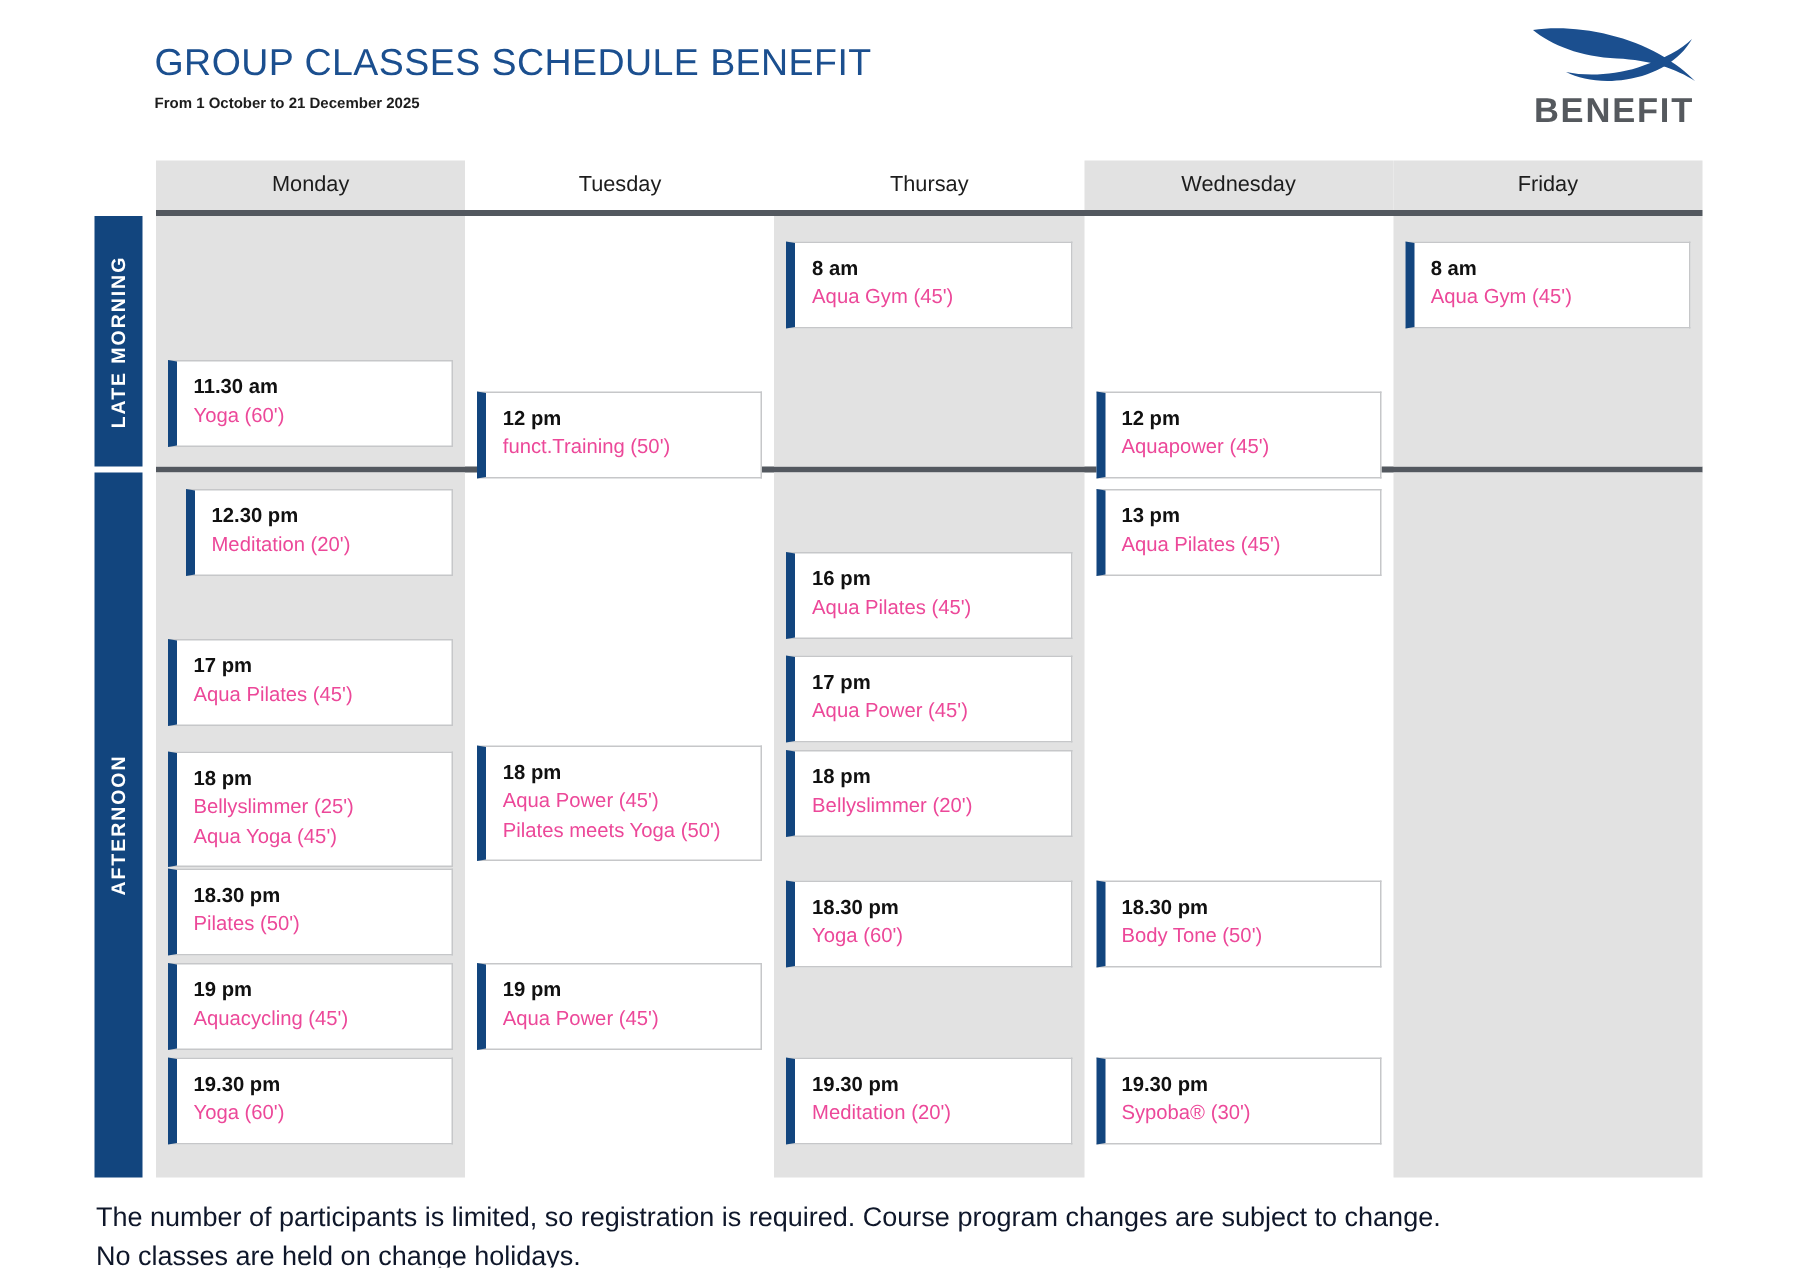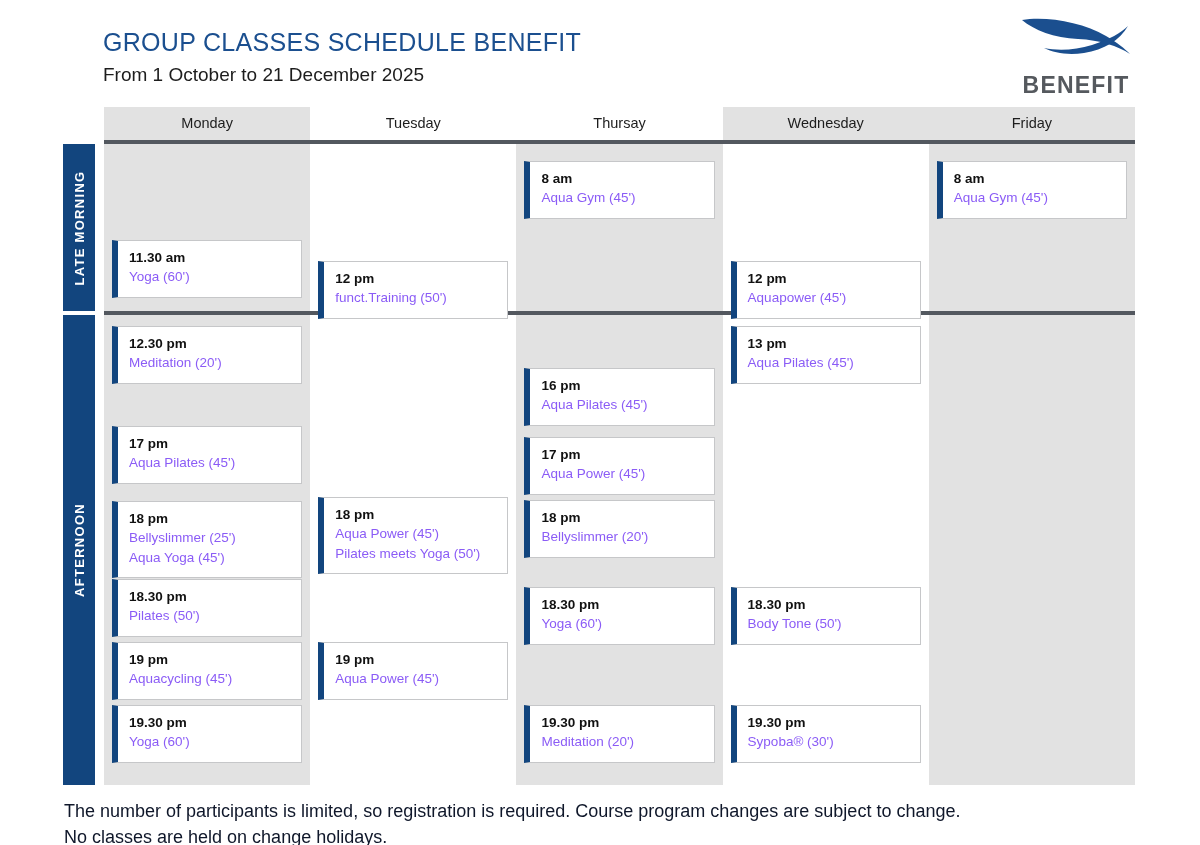--- a/index.html
+++ b/index.html
@@ -13,28 +13,28 @@
   .page { position: relative; width: 1200px; height: 700px; }
 
   
   .header { position: absolute; left: 103px; top: 28px; }
   .title {
     font-size: 25px; letter-spacing: .3px;
     color: #1b4f8f; font-weight: 400;
   }
   .subtitle {
     margin-top: 7px;
-    font-size: 19px; font-weight: 400; color: #1d1d1d;
+    font-size: 10px; font-weight: 700; color: #1d1d1d;
   }
 
   
   .logo { position: absolute; right: 64px; top: 14px; width: 120px; text-align: center; }
   .logo svg { display: block; margin: 0 auto; }
   .logo-word {
-    margin-top: 14px;
+    margin-top: 2px;
     font-size: 23px; font-weight: 700; letter-spacing: 1.2px;
     color: #55595e;
   }
 
   
   .grid { position: absolute; left: 63px; top: 107px; width: 1072px; }
 
   .rail {
     position: absolute; left: 0; width: 32px;
     background: #12457e;
@@ -74,21 +74,21 @@
     background: #ffffff;
     border: 1px solid #c6c7c9;
     border-left: 6px solid #12457e;
     padding: 9px 11px 10px 11px;
   }
   .card .time {
     font-size: 13.5px; font-weight: 700; color: #111111;
     margin-bottom: 2px;
   }
   .card .name {
-    font-size: 13.5px; color: #8b5cf6; line-height: 1.45;
+    font-size: 13.5px; color: #ec4899; line-height: 1.45;
   }
 
   
   .footer {
     position: absolute; left: 64px; top: 798px;
     font-size: 18px; color: #0f172a; line-height: 1.45;
   }
 </style>
 </head>
 <body>
@@ -161,21 +161,21 @@
               <div class="time">8 am</div>
               <div class="name">Aqua Gym (45')</div>
             </div>
           </div>
       </div>
 
       <div class="sep"></div>
 
       <div class="band band-noon">
         <div class="col shade">
-            <div class="card" style="top: 11px;">
+            <div class="card" style="top: 11px; margin-left: 12px;">
               <div class="time">12.30 pm</div>
               <div class="name">Meditation (20')</div>
             </div>
             <div class="card" style="top: 111px;">
               <div class="time">17 pm</div>
               <div class="name">Aqua Pilates (45')</div>
             </div>
             <div class="card" style="top: 186px;">
               <div class="time">18 pm</div>
               <div class="name">Bellyslimmer (25')<br>Aqua Yoga (45')</div>

